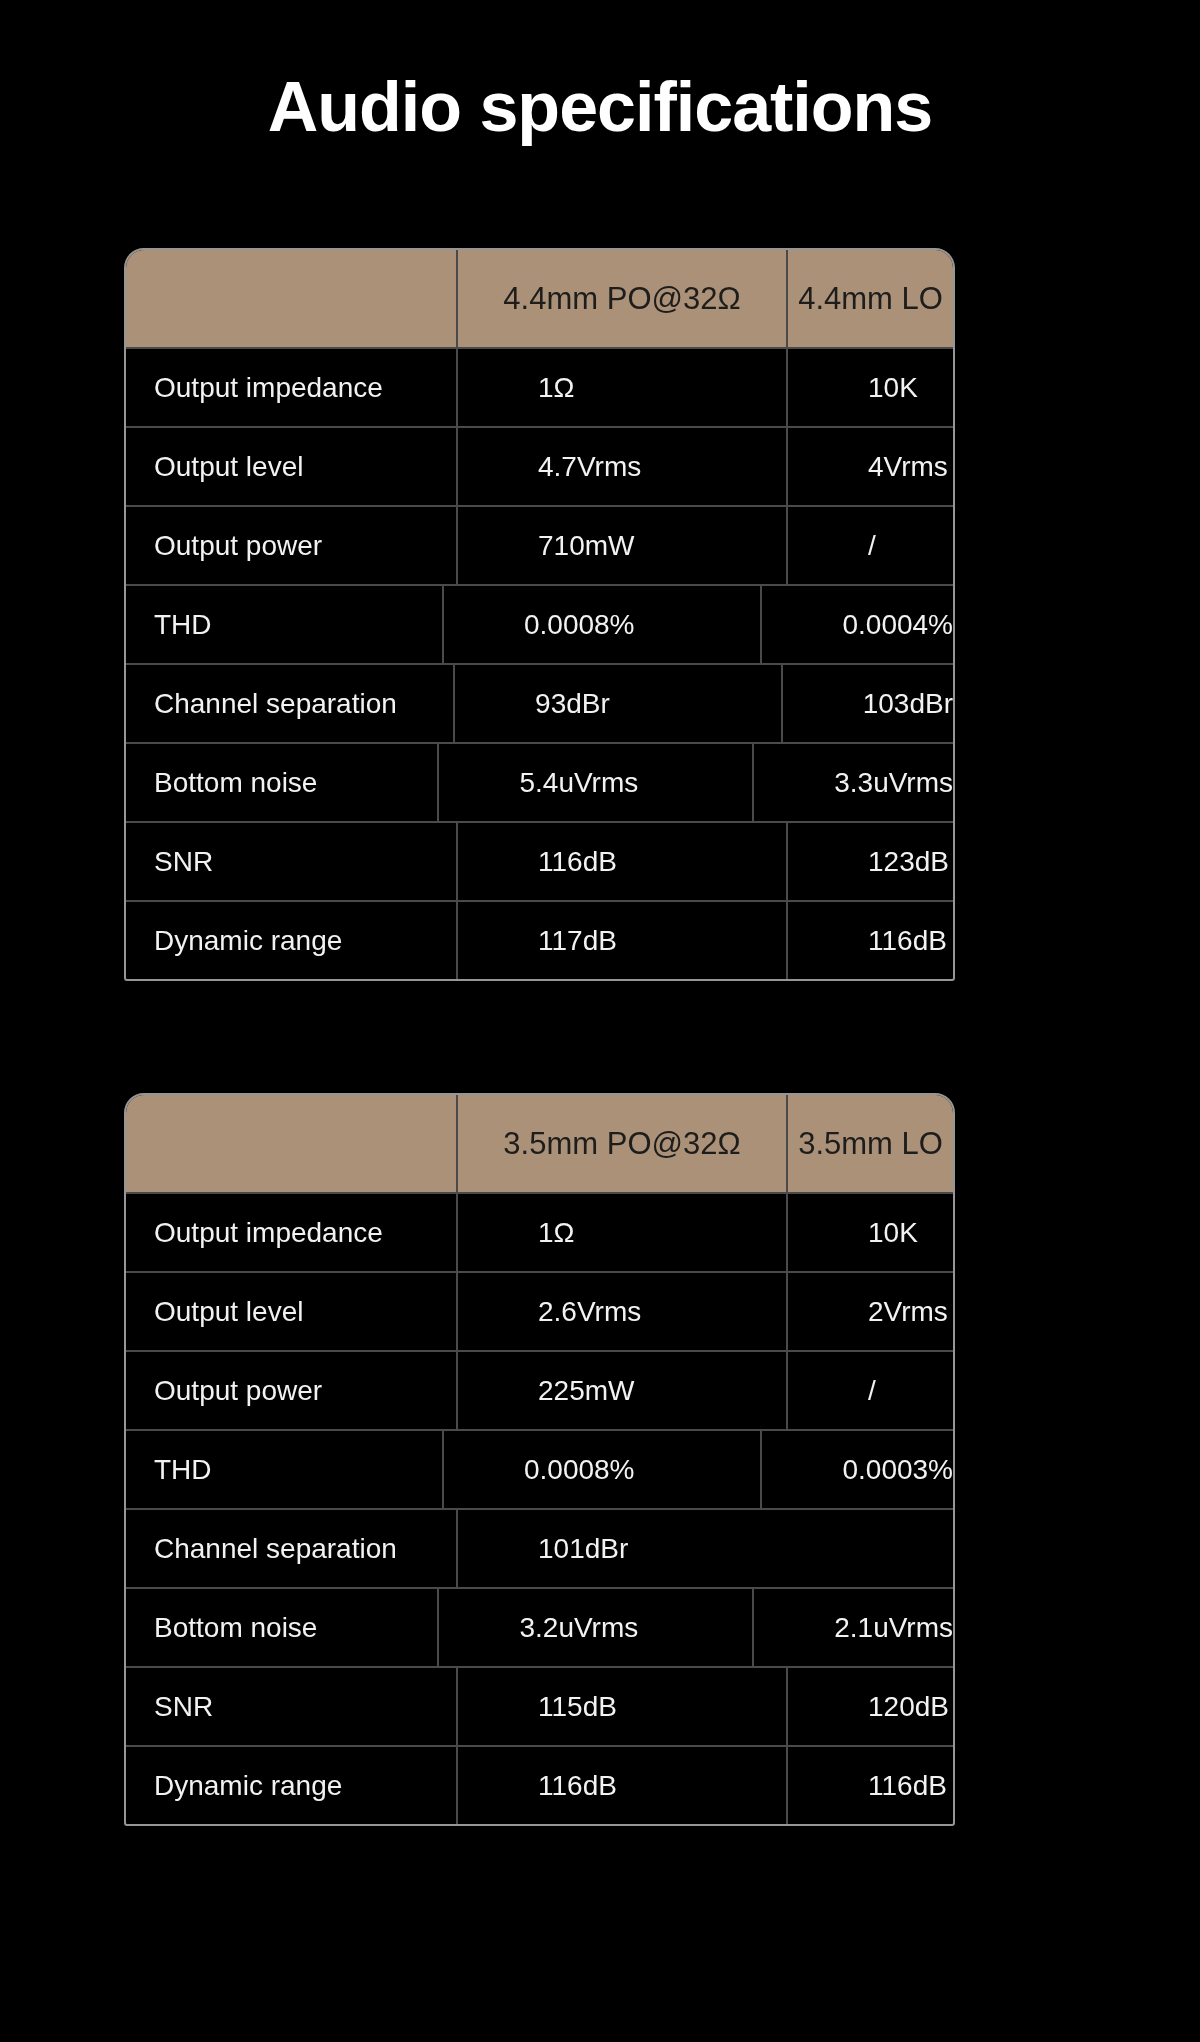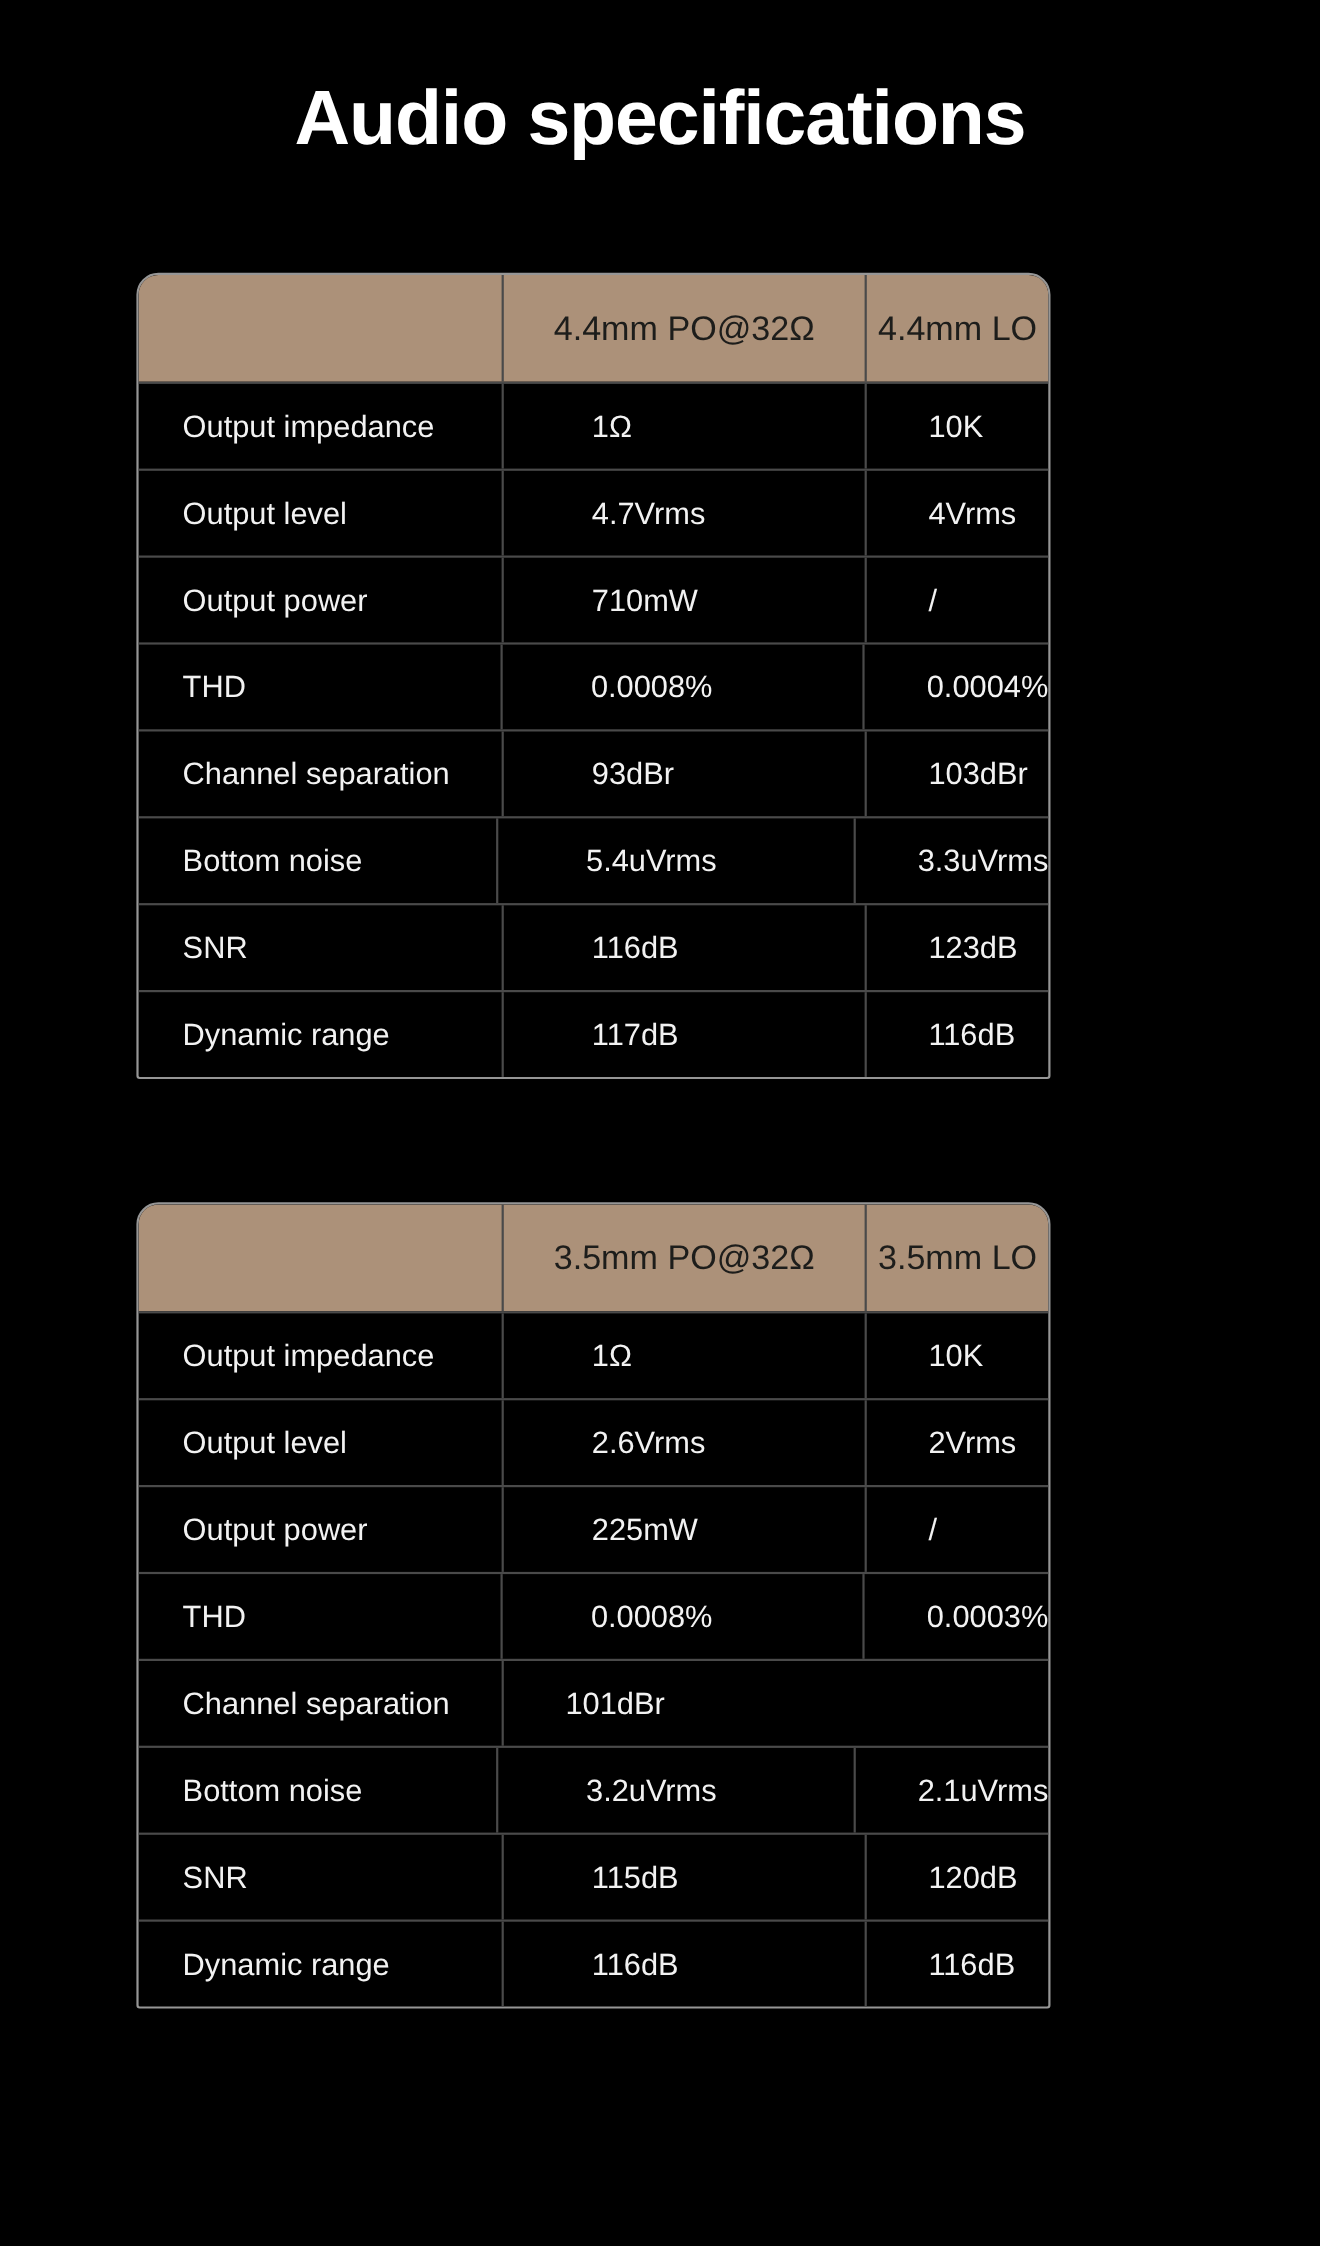--- a/index.html
+++ b/index.html
@@ -57,23 +57,23 @@
   .row{
     display:flex;
     height:79px;
     border-top:2px solid var(--grid-line);
     font-size:28px;
   }
   .cell{
     display:flex;
     align-items:center;
   }
-  .col1{width:330px;padding-left:40px;}
+  .col1{width:330px;padding-left:28px;}
   .col2{width:330px;border-left:2px solid var(--grid-line);padding-left:80px;}
-  .col3{flex:1;border-left:2px solid var(--grid-line);padding-left:56px;}
+  .col3{flex:1;border-left:2px solid var(--grid-line);padding-left:80px;}
   .thead .col1{padding-left:0;}
   .thead .col2,.thead .col3{padding-left:0;}
 </style>
 </head>
 <body>
 
 <h1 class="page-title">Audio specifications</h1>
 
 <div class="spec-table">
   <div class="thead">

